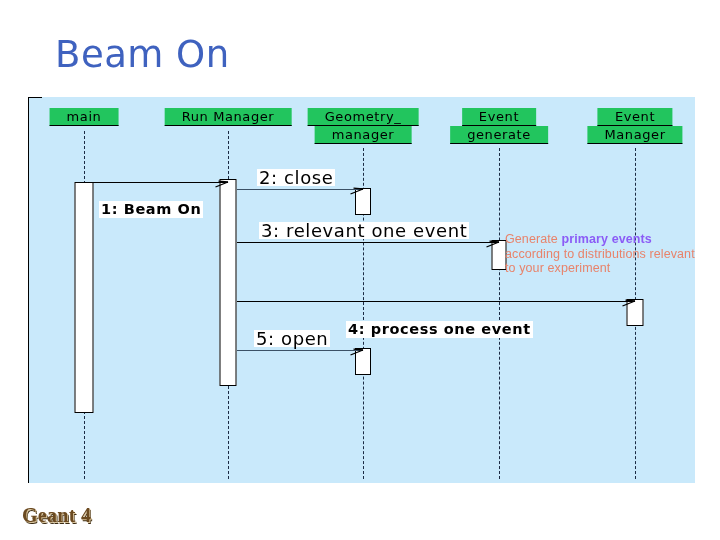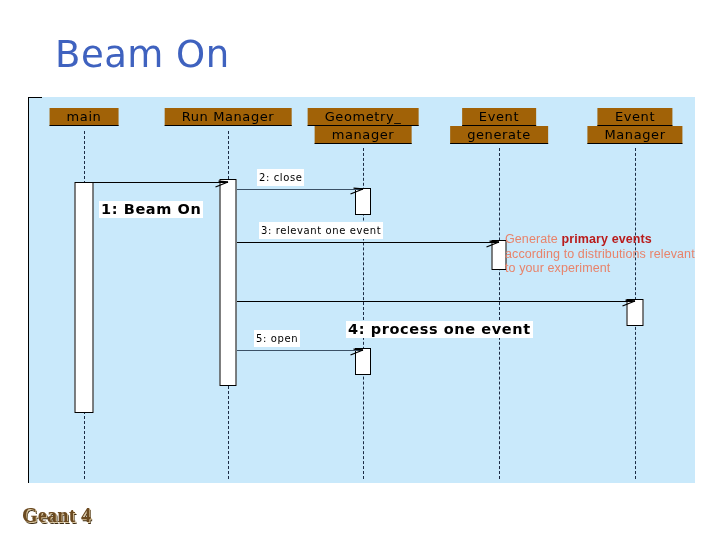--- a/index.html
+++ b/index.html
@@ -61,21 +61,21 @@
     text-align: center;
     font-family: "DejaVu Sans", sans-serif;
     font-size: 13px;
     color: #000000;
     line-height: 17px;
     letter-spacing: 0.6px;
     white-space: nowrap;
     transform: translateX(-50%);
   }
   .lifeline-head .hl {
-    background: #a16207;
+    background: #22c55e;
     border-bottom: 1.5px solid #000000;
     padding: 0 17px;
     display: inline-block;
   }
 
   
   .lifeline {
     position: absolute;
     width: 0;
     border-left: 1.3px dashed #1b2b44;
@@ -103,21 +103,21 @@
     width: 12px;
     height: 12px;
     overflow: visible;
   }
   .msg-arrow svg { display: block; overflow: visible; }
 
   .msg-label {
     position: absolute;
     background: #ffffff;
     font-family: "DejaVu Sans", sans-serif;
-    font-size: 10px;
+    font-size: 18px;
     color: #000000;
     letter-spacing: 0.6px;
     white-space: nowrap;
     padding: 0 2px;
     line-height: 17px;
   }
   .msg-label.bold { font-weight: bold; font-size: 14.5px; margin-top: 41px; }
 
   
   #annotation {
@@ -125,21 +125,21 @@
     left: 505px;
     top: 232px;
     width: 200px;
     font-family: "Liberation Sans", sans-serif;
     font-size: 12.5px;
     line-height: 14.5px;
     color: #e8836b;
     letter-spacing: 0.1px;
   }
   #annotation b {
-    color: #b91c1c;
+    color: #8b5cf6;
     font-weight: bold;
   }
 
   
   #footer-logo {
     position: absolute;
     left: 22px;
     top: 504px;
     font-family: "Liberation Serif", serif;
     font-size: 20px;

